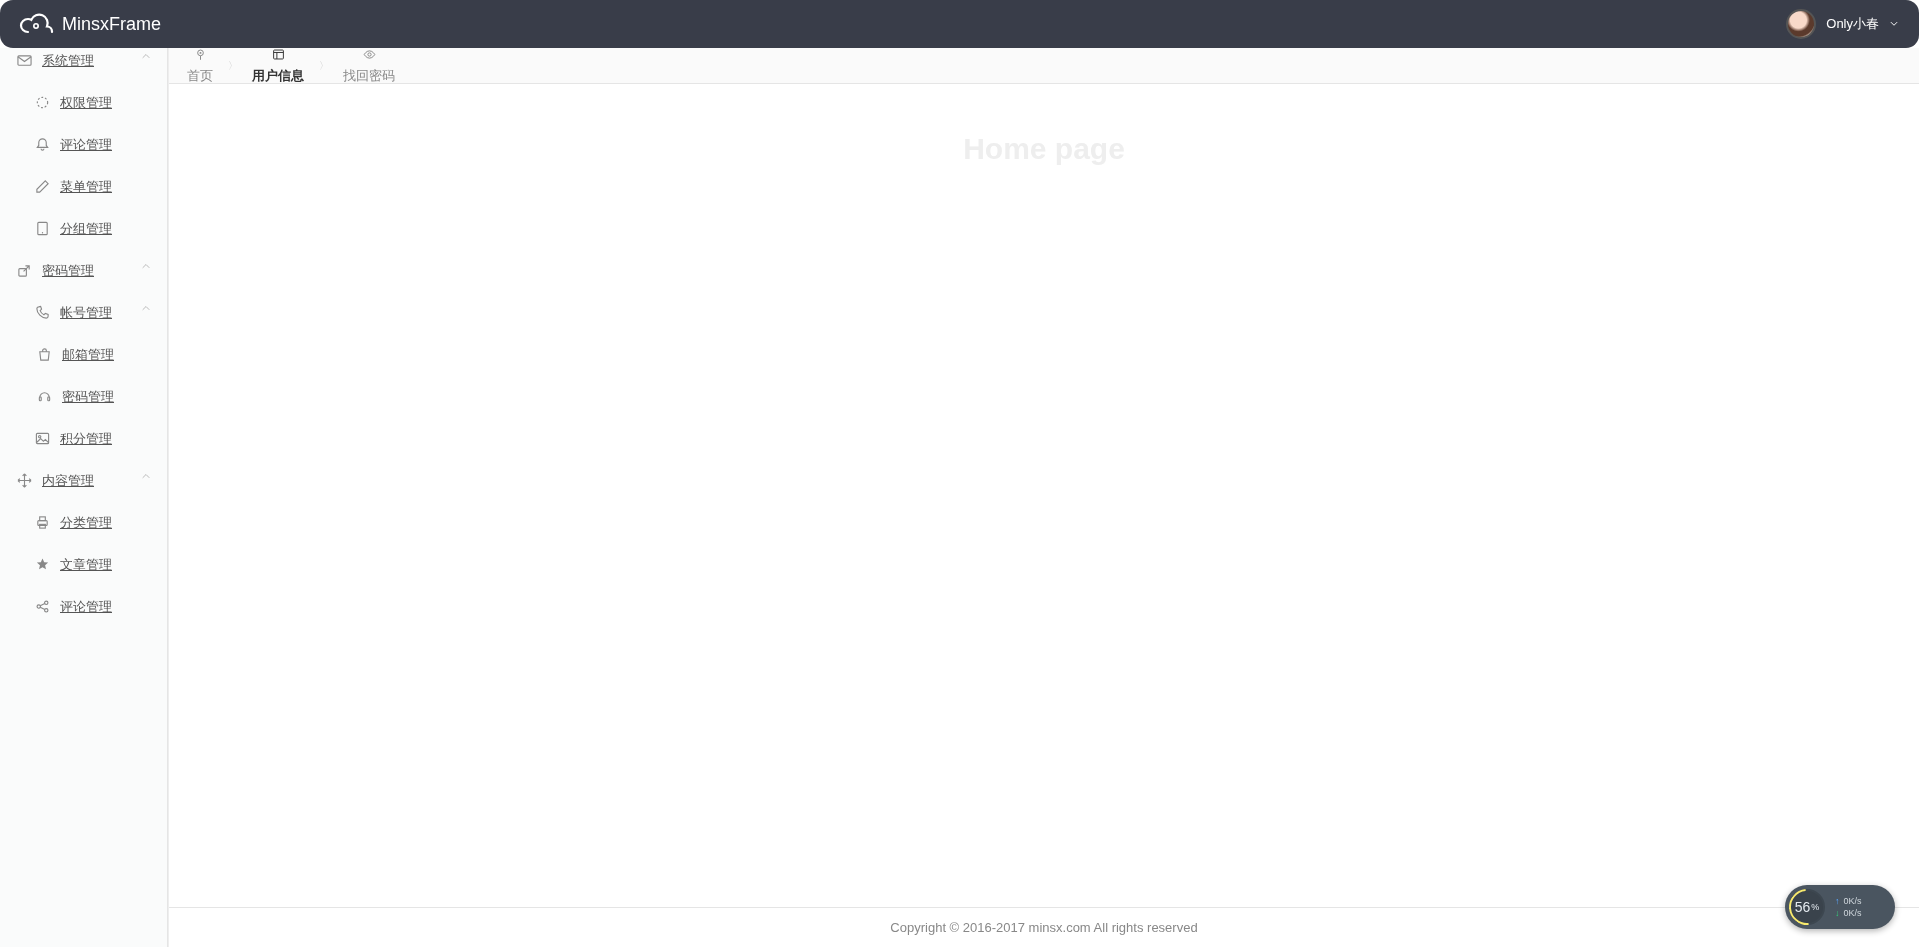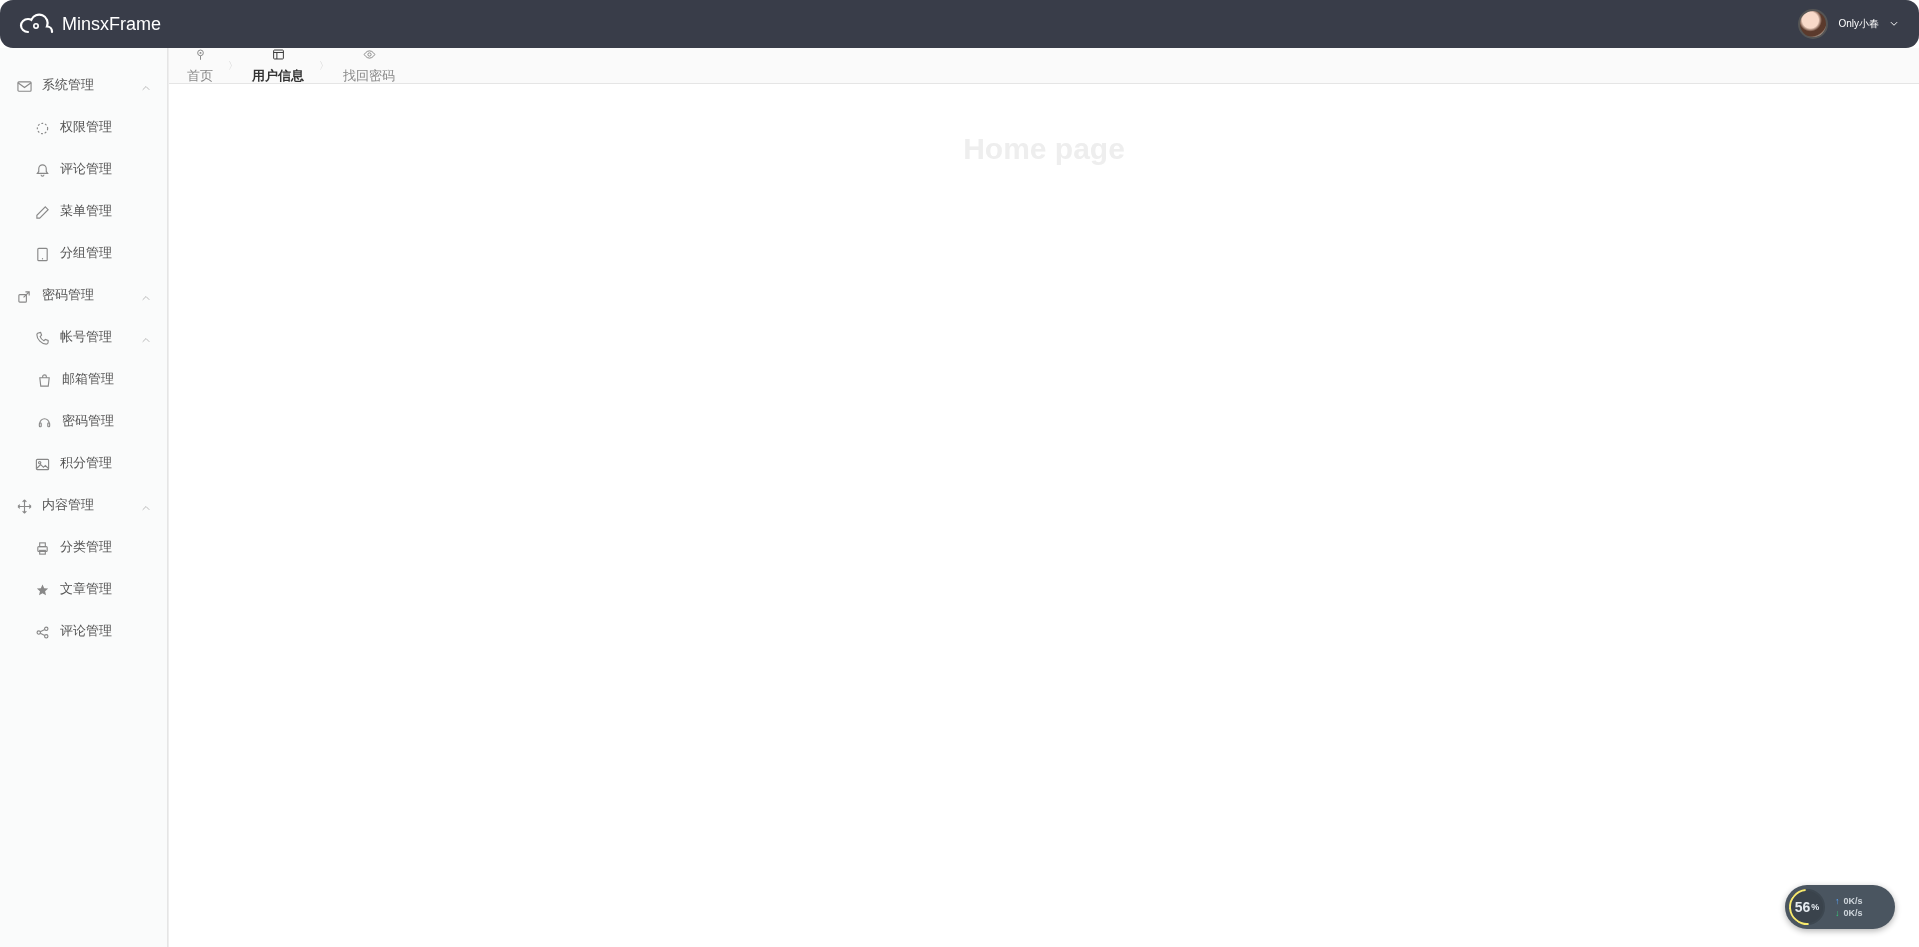--- a/index.html
+++ b/index.html
@@ -3,46 +3,46 @@
 <meta charset="utf-8">
 <style>
 * { margin: 0; padding: 0; box-sizing: border-box; }
 body { font-family: "Microsoft YaHei", Arial, sans-serif; font-size: 13px; color: #333; background: #fff; overflow: hidden; }
 
 .header { height: 48px; background: #393d49; display: flex; align-items: center; justify-content: space-between; padding: 0 20px 0 18px; position: relative; z-index: 10; border-radius: 13px; }
 .logo { display: flex; align-items: center; color: #fff; font-size: 18px; font-weight: 400; gap: 6px; }
 .logo svg { width: 38px; height: 24px; }
 .user-block { display: flex; align-items: center; gap: 10px; color: #fff; cursor: pointer; }
 .avatar { width: 30px; height: 30px; border-radius: 50%; background: radial-gradient(circle at 40% 35%, #f8d9c9 0 35%, #5b3a2c 50% 70%, #e3d2c4 80%); border: 2px solid #555; }
-.user-name { font-size: 10px; }
+.user-name { font-size: 13px; }
 .chevron { width: 10px; height: 10px; }
 
 .layout { display: flex; height: calc(100vh - 48px); }
 
 .sidebar { width: 168px; background: #fafbfb; border-right: 1px solid #e5e5e5; overflow-y: auto; padding-top: 4px; }
-.nav-item { display: flex; align-items: flex-end; height: 42px; padding: 0 16px; color: #555; cursor: pointer; position: relative; }
+.nav-item { display: flex; align-items: flex-start; height: 42px; padding: 0 16px; color: #555; cursor: pointer; position: relative; text-decoration: underline; }
 .nav-item .ico { width: 16px; height: 16px; margin-right: 10px; display: flex; align-items: center; justify-content: center; color: #888; }
 .nav-item .lbl { flex: 1; font-size: 13px; }
 .nav-item .caret { width: 10px; height: 10px; color: #bbb; }
 .nav-sub .nav-item { padding-left: 34px; }
 .nav-subsub .nav-item { padding-left: 36px; }
 
 .main { flex: 1; display: flex; flex-direction: column; background: #fff; border-left: 1px solid #eee; }
 .tabbar { height: 36px; background: #fafafa; border-bottom: 1px solid #e5e5e5; display: flex; align-items: center; padding: 0 8px; gap: 4px; }
 .tab { display: flex; align-items: center; gap: 6px; padding: 0 10px; height: 36px; color: #888; cursor: pointer; border-right: 1px solid transparent; flex-direction: column; }
 .tab.active { color: #333; font-weight: 700; }
 .tab .tico { width: 14px; height: 14px; display: flex; align-items: center; justify-content: center; }
 .tab-sep { color: #ccc; font-size: 10px; }
 
 .content { flex: 1; display: flex; align-items: flex-start; justify-content: center; padding-top: 48px; }
 .home-title { font-size: 30px; font-weight: 700; color: #eeeeee; }
 
 .footer { height: 40px; border-top: 1px solid #e5e5e5; display: flex; align-items: center; justify-content: center; color: #888; font-size: 13px; background: #fff; }
 
-.netwidget { position: fixed; right: 24px; bottom: 18px; width: 110px; height: 44px; background: #4a5560; border-radius: 22px; display: flex; align-items: center; padding: 4px; color: #cfd6dc; font-size: 9px; box-shadow: 0 2px 6px rgba(0,0,0,.3); font-weight: bold; }
+.netwidget { position: fixed; right: 24px; bottom: 18px; width: 110px; height: 44px; background: #4a5560; border-radius: 22px; display: flex; align-items: center; padding: 4px; color: #cfd6dc; font-size: 9px; box-shadow: 0 2px 6px rgba(0,0,0,.3); }
 .netwidget .pct { width: 36px; height: 36px; border-radius: 50%; border: 2px solid #3d4750; display: flex; align-items: center; justify-content: center; font-size: 14px; color: #e4eaef; position: relative; background: #3a434c; }
 .netwidget .pct::before { content: ""; position: absolute; inset: -2px; border-radius: 50%; border: 2px solid transparent; border-left-color: #f7e96d; border-bottom-color: #f7e96d; transform: rotate(40deg); }
 .netwidget .pct small { font-size: 9px; margin-left: 1px; }
 .netwidget .rates { display: flex; flex-direction: column; gap: 2px; margin-left: 10px; }
 .netwidget .rate { display: flex; align-items: center; gap: 4px; }
 .arrow-up { color: #5aa8ff; }
 .arrow-down { color: #36d07a; }
 
 svg { display: block; }
 </style>
@@ -343,20 +343,23 @@
             <svg viewBox="0 0 16 16" width="13" height="13">
               <use href="#i-eye"></use>
             </svg>
           </span>
           <span>找回密码</span>
         </div>
       </div>
     <div class="content">
       <div class="home-title">Home page</div>
     </div>
+    <div class="footer">
+      <span>Copyright © 2016-2017 minsx.com All rights reserved</span>
+    </div>
   </div>
 </div>
 
 <div class="netwidget">
   <div class="pct">
     <span>56</span>
       <small>%</small>
   </div>
   <div class="rates">
     <div class="rate">

